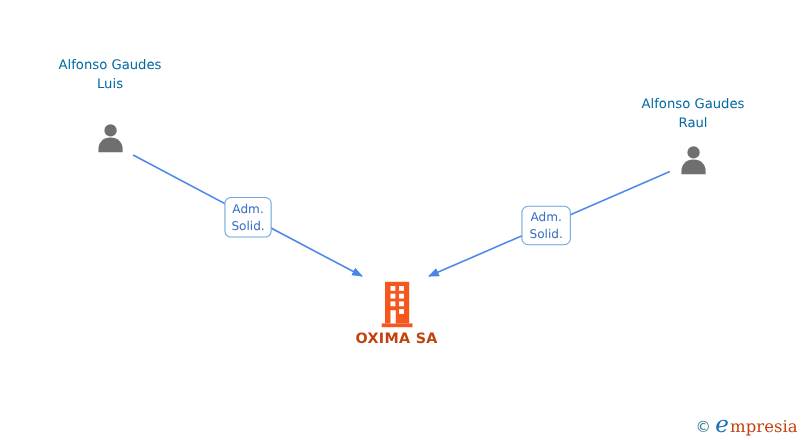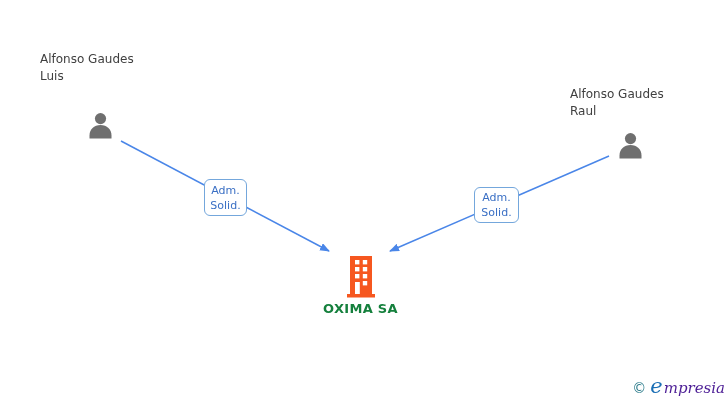--- a/index.html
+++ b/index.html
@@ -19,23 +19,24 @@
     left: 0; top: 0;
     width: 728px; height: 400px;
   }
   .edge-line { stroke: #4a86e8; stroke-width: 1.5; fill: none; }
   .arrowhead { fill: #4a86e8; }
 
   .person-node { position: absolute; cursor: pointer; }
   .person-name {
     position: absolute;
     width: 120px;
+    text-align: center;
     font-size: 12px;
     line-height: 17px;
-    color: #404040;
+    color: #0369a1;
   }
   .person-name.left { left: 40px; top: 51px; }
   .person-name.right { left: 570px; top: 86px; }
   .person-icon { position: absolute; width: 29px; height: 29px; }
   .person-icon.left { left: 86px; top: 111px; }
   .person-icon.right { left: 616px; top: 131px; }
 
   .edge-label {
     position: absolute;
     background: #ffffff;
@@ -55,37 +56,37 @@
 
   .company-node { position: absolute; left: 300px; top: 256px; width: 121px; cursor: pointer; }
   .building-icon { position: absolute; left: 46px; top: 0; width: 30px; height: 42px; }
   .company-name {
     position: absolute;
     left: 0; top: 45px;
     width: 121px;
     text-align: center;
     font-size: 13px;
     font-weight: bold;
-    color: #15803d;
+    color: #c2410c;
     letter-spacing: 0.3px;
   }
 
   .watermark {
     position: absolute;
     right: 3px;
     bottom: 3px;
     display: flex;
     align-items: baseline;
     gap: 4px;
     cursor: pointer;
     font-family: "DejaVu Serif", "Liberation Serif", serif;
   }
   .wm-copyright { color: #2e7d8c; font-size: 14px; font-family: "DejaVu Sans", sans-serif; }
   .wm-initial   { color: #1b6fb5; font-size: 21px; font-style: italic; line-height: 18px; }
-  .wm-rest      { color: #4c1d95; font-size: 15px; font-style: italic; margin-left: -3px; margin-top: 18px; }
+  .wm-rest      { color: #c2410c; font-size: 15px; margin-left: -3px; margin-top: 18px; }
 </style>
 </head>
 <body>
 
 <div class="canvas">
 
   <svg class="edges-layer" xmlns="http://www.w3.org/2000/svg">
     <defs>
       <marker id="arrow" viewBox="0 0 10 8" refX="9" refY="4" markerWidth="10" markerHeight="8" markerUnits="userSpaceOnUse" orient="auto-start-reverse">
         <path class="arrowhead" d="M0,0 L10,4 L0,8 z"></path>

